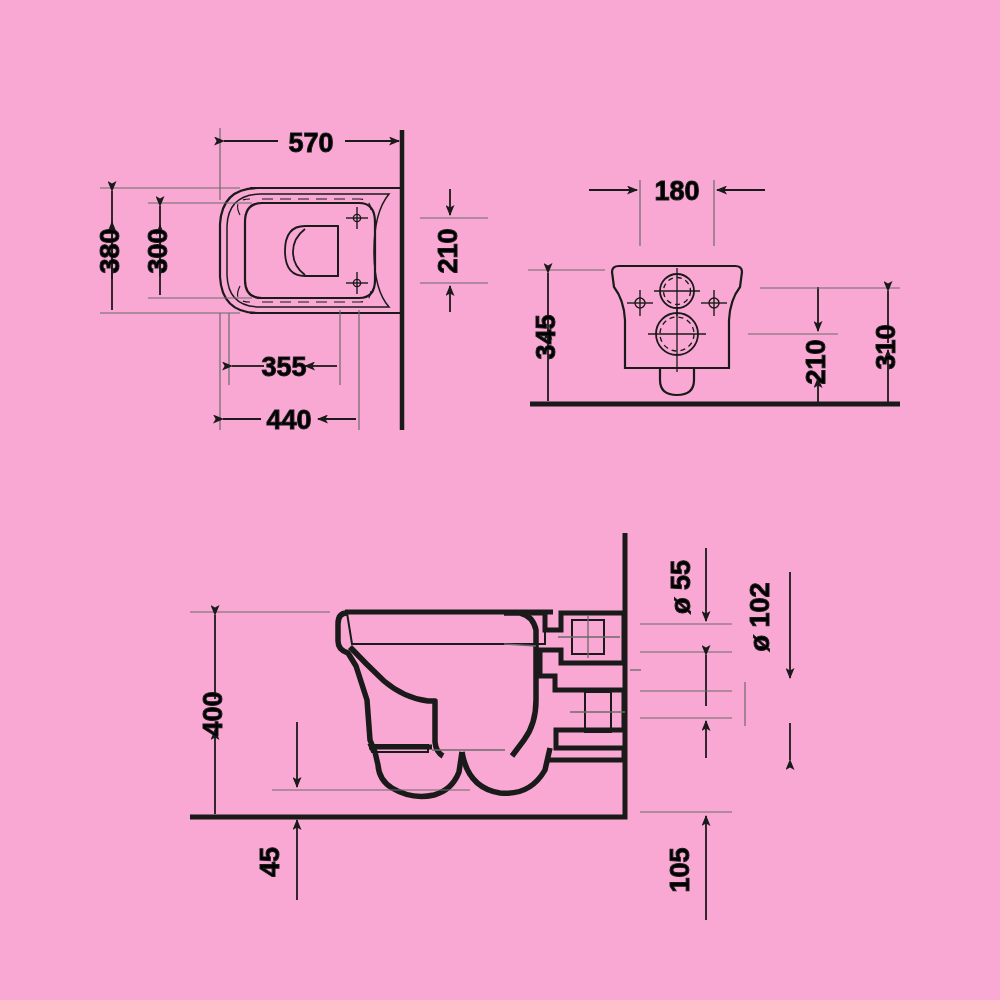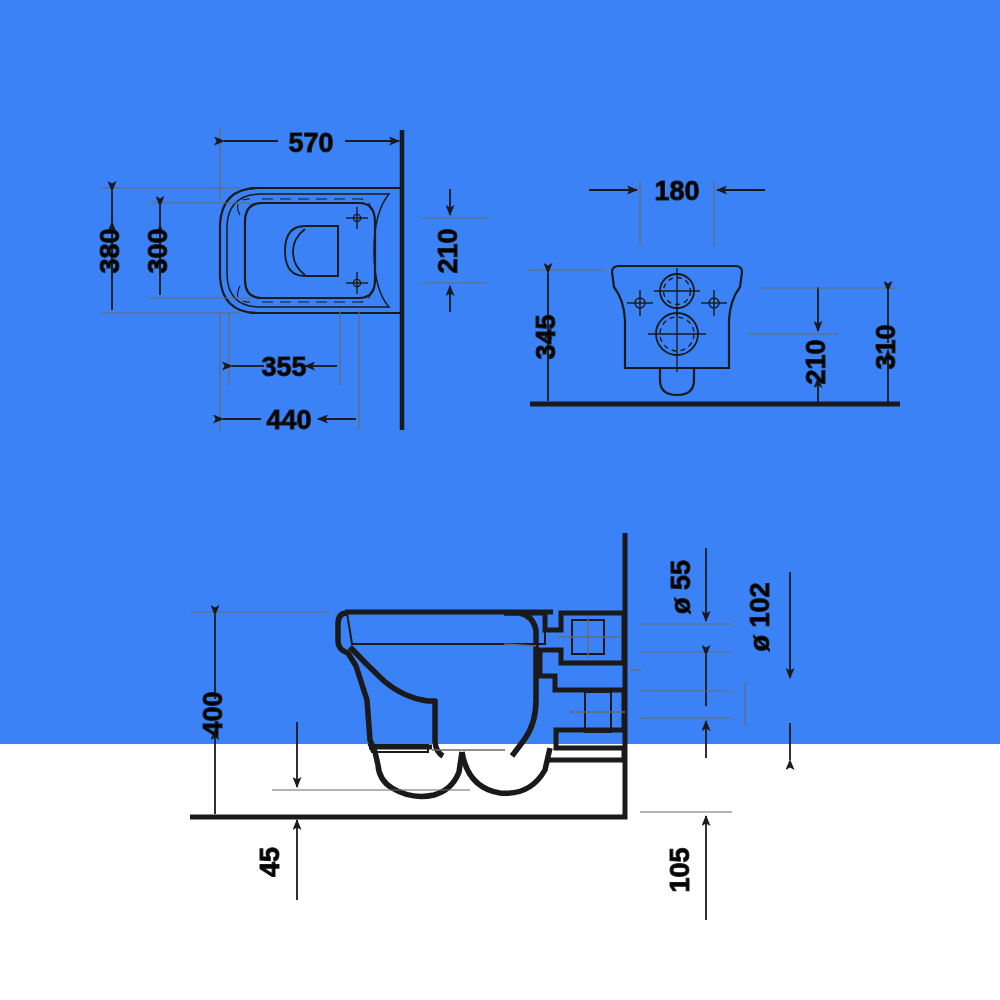--- a/index.html
+++ b/index.html
@@ -1,18 +1,18 @@
 <!DOCTYPE html>
 <html><head>
 <meta charset="utf-8">
 <style>
   html,body{margin:0;padding:0;background:#ffffff;}
   body{width:1000px;height:1000px;overflow:hidden;
        font-family:"Liberation Sans", sans-serif;}
-  #sheet{position:relative;width:1000px;height:744px;background:#3b82f6;}
+  #sheet{position:relative;width:1000px;height:1000px;background:#f9a8d4;}
   svg{display:block;}
   .dimtext{font-family:"Liberation Sans", sans-serif;font-weight:bold;
            font-size:27px;fill:#000;letter-spacing:0px;}
   .dimtext.vert{font-size:27px;}
 </style>
 </head>
 <body>
 
 <div id="sheet">
 <svg width="1000" height="1000" viewBox="0 0 1000 1000">

